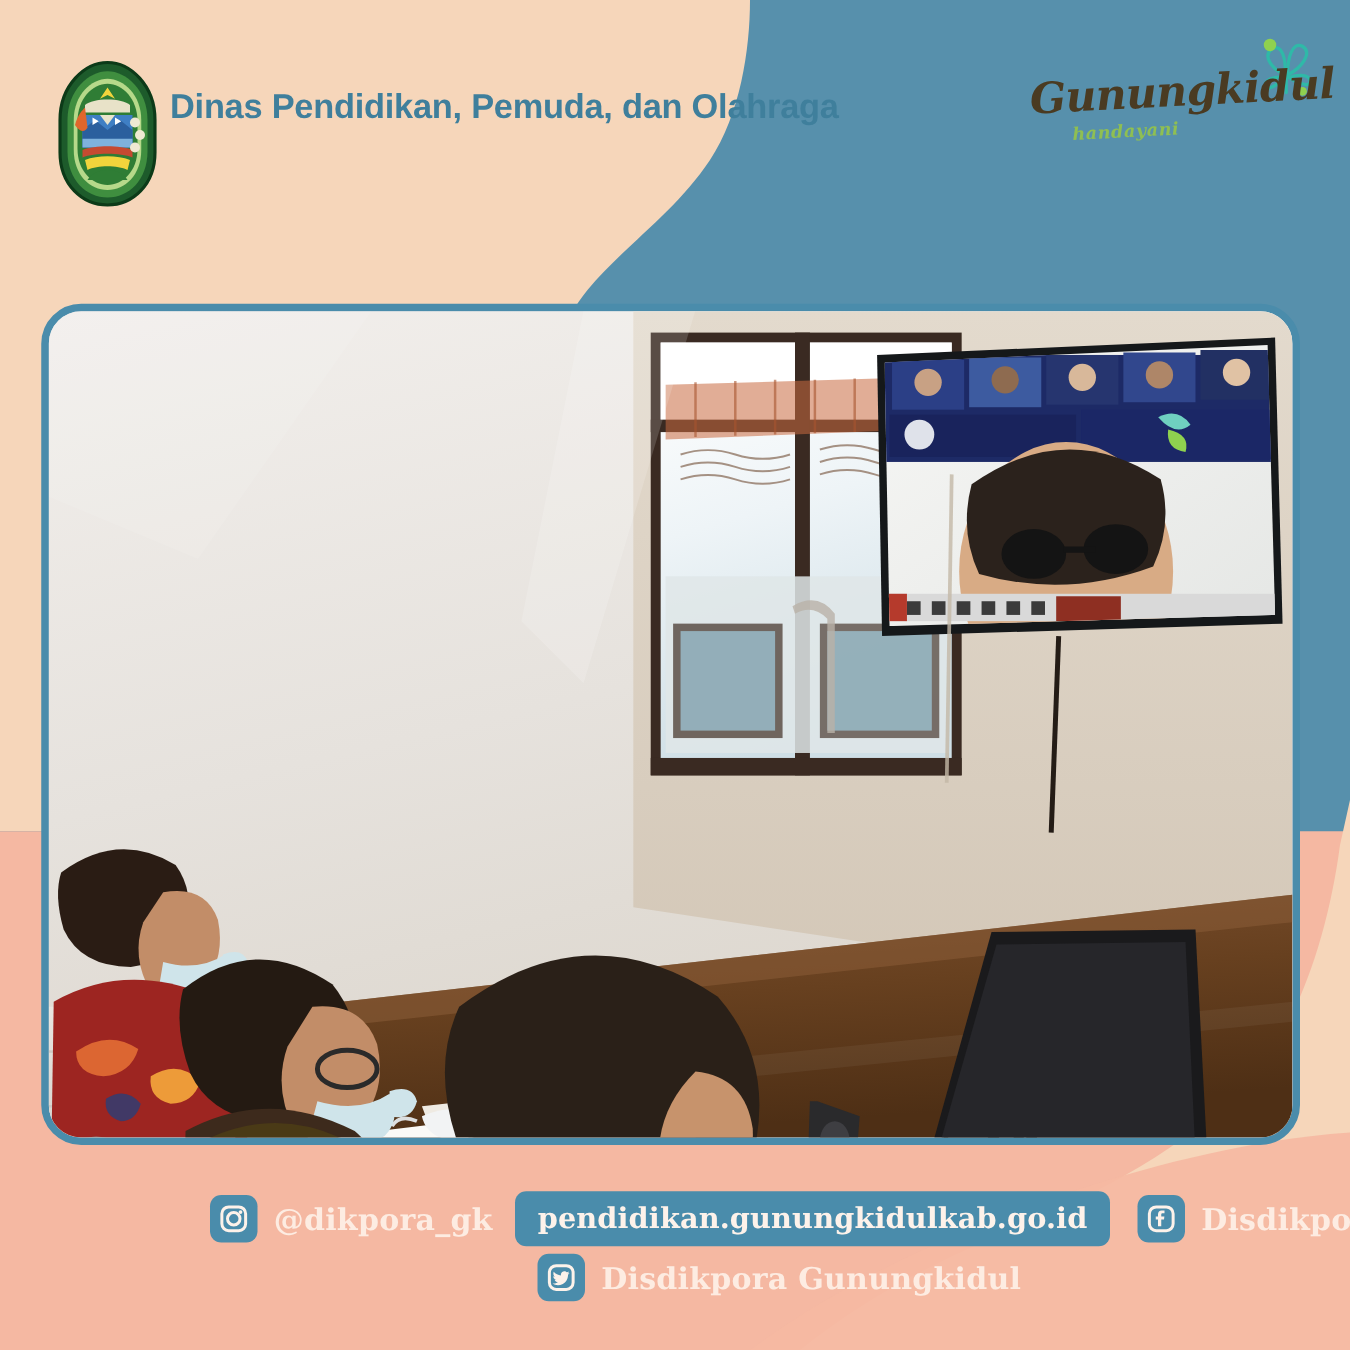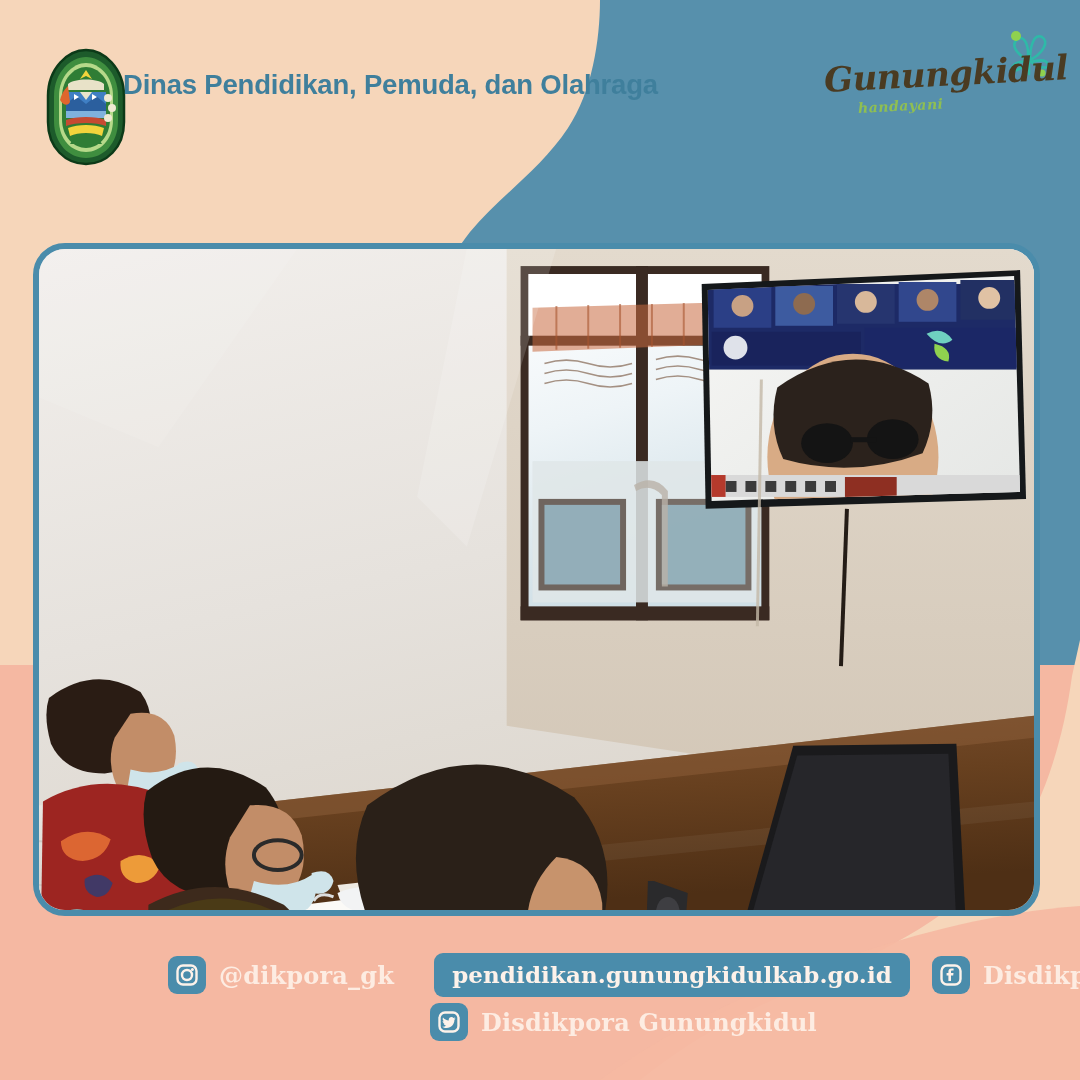--- a/index.html
+++ b/index.html
@@ -11,21 +11,21 @@
   }
   #poster{position:absolute;inset:0;width:1080px;height:1080px;overflow:hidden;}
 
   
   .bg-base{position:absolute;inset:0;background:#5790ac;}
   .bg-svg{position:absolute;inset:0;width:1080px;height:1080px;display:block;}
 
   
   .header{position:absolute;left:0;top:0;width:720px;height:190px;}
   .crest{position:absolute;left:44px;top:48px;width:84px;height:118px;}
-  .head-text{position:absolute;left:123px;top:68px;width:560px;}
+  .head-text{position:absolute;left:136px;top:68px;width:560px;}
   .head-line{
     color:#3f7f9c;font-weight:bold;font-size:27.5px;line-height:33px;
     letter-spacing:-0.2px;white-space:nowrap;
   }
 
   
   .brand{position:absolute;right:26px;top:38px;width:230px;height:92px;}
   .brand-word{
     position:absolute;left:0;top:22px;width:200px;
     font-family:"DejaVu Serif",serif;font-style:italic;font-weight:bold;
@@ -59,21 +59,21 @@
     width:38px;height:38px;border-radius:9px;background:#4a8cab;
     display:flex;align-items:center;justify-content:center;flex:0 0 auto;
   }
   .sicon svg{display:block;}
   .f-label{
     margin-left:13px;color:#fdece2;font-size:24px;font-weight:bold;
     letter-spacing:0.2px;white-space:nowrap;
     font-family:"DejaVu Serif",serif;
   }
   .url-pill{
-    margin-left:40px;background:#4a8cab;border-radius:9px;
+    margin-left:18px;background:#4a8cab;border-radius:9px;
     padding:8px 18px 9px;color:#fdf2ea;font-size:23px;font-weight:bold;
     white-space:nowrap;letter-spacing:0.1px;
     font-family:"DejaVu Serif",serif;
   }
 </style>
 </head>
 <body>
 
 <div id="poster">
 

